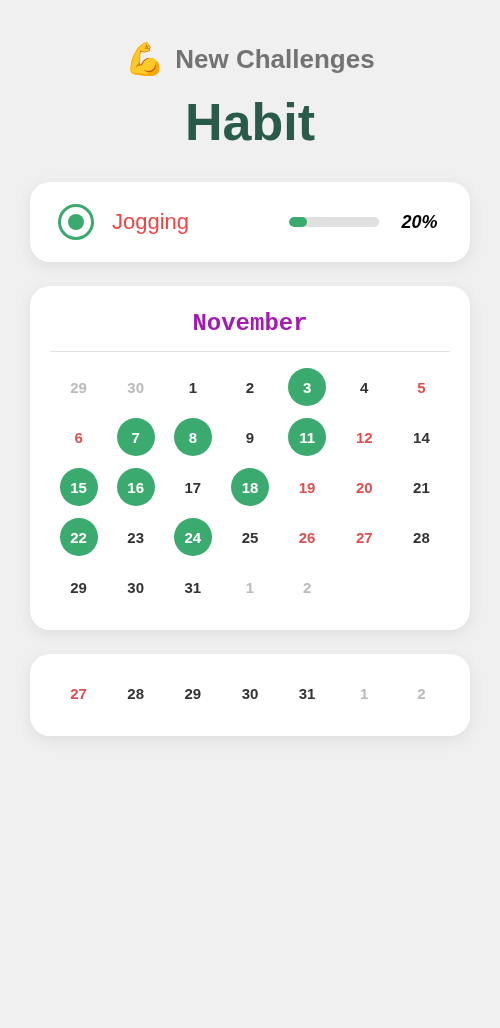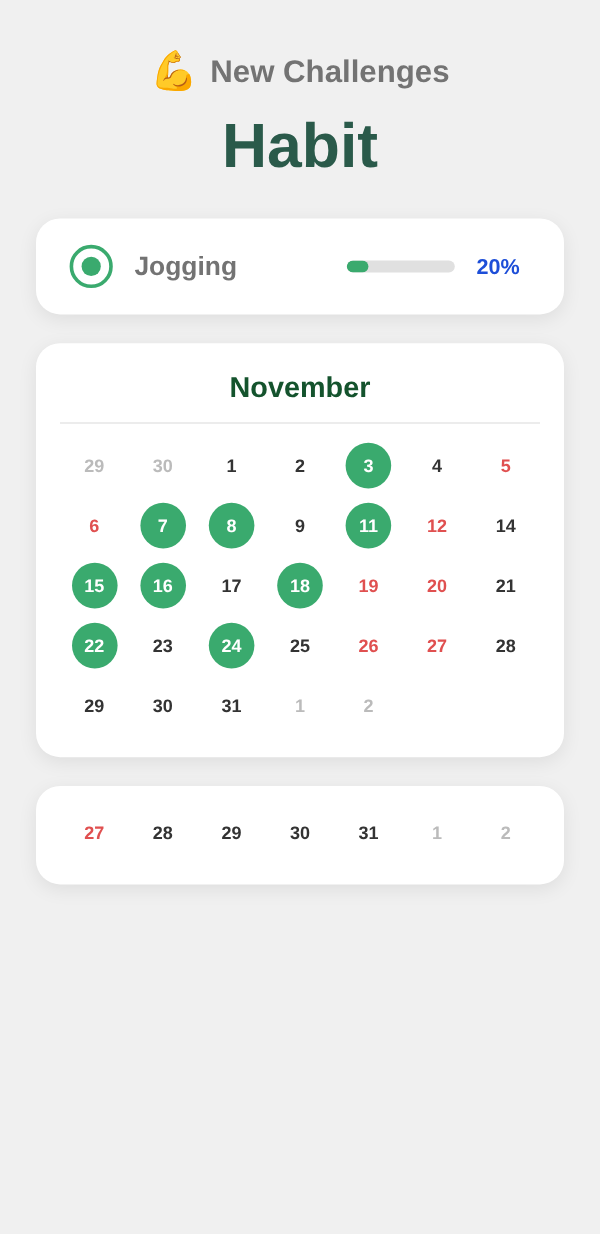--- a/index.html
+++ b/index.html
@@ -69,22 +69,22 @@
 
     .habit-icon-inner {
       width: 16px;
       height: 16px;
       border-radius: 50%;
       background: #3aaa6e;
     }
 
     .habit-name {
       font-size: 22px;
-      font-weight: 700;
-      color: #737373;
+      font-weight: 400;
+      color: #ef4444;
       flex: 1;
     }
 
     .progress-bar-container {
       width: 90px;
       height: 10px;
       background: #e0e0e0;
       border-radius: 5px;
       overflow: hidden;
       flex-shrink: 0;
@@ -92,38 +92,40 @@
 
     .progress-bar-fill {
       height: 100%;
       background: #3aaa6e;
       border-radius: 5px;
     }
 
     .progress-pct {
       font-size: 18px;
       font-weight: 600;
-      color: #1d4ed8;
+      color: #000000;
       flex-shrink: 0;
       min-width: 45px;
-      text-align: left;
+      text-align: center;
+      font-style: italic;
     }
 
     
     .calendar-card {
       padding: 24px 20px 20px;
       margin-bottom: 24px;
     }
 
     .calendar-month {
       text-align: center;
       font-size: 24px;
       font-weight: 700;
-      color: #14532d;
+      color: #a21caf;
       margin-bottom: 14px;
+      font-family: Liberation Mono, monospace;
     }
 
     .calendar-divider {
       border: none;
       border-top: 1px solid #e0e0e0;
       margin-bottom: 12px;
     }
 
     .calendar-grid {
       display: grid;

